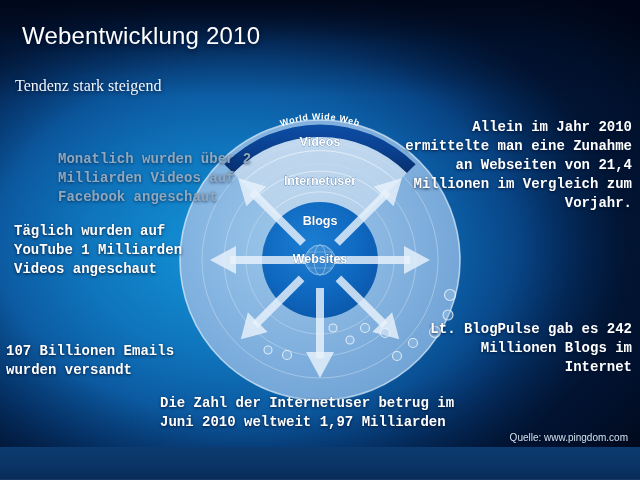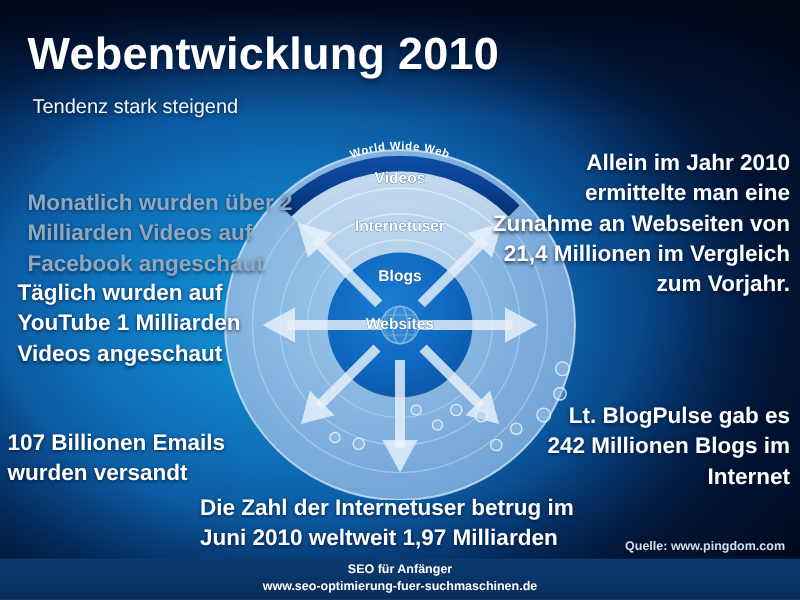--- a/index.html
+++ b/index.html
@@ -14,35 +14,36 @@
   #vignette{
     position:absolute;inset:0;pointer-events:none;
     background:
       radial-gradient(ellipse 78% 72% at 40% 50%, rgba(0,0,0,0) 52%, rgba(0,10,32,.55) 84%, rgba(0,6,22,.9) 100%),
       linear-gradient(180deg, rgba(0,4,18,.92) 0%, rgba(0,8,28,.35) 9%, rgba(0,0,0,0) 20%);
   }
 
   
   #title{
     position:absolute;left:22px;top:22px;
-    font-size:36px;font-weight:bold;color:#ffffff;letter-spacing:.2px;
+    font-size:24px;font-weight:normal;color:#ffffff;letter-spacing:.2px;
     text-shadow:0 2px 5px rgba(0,12,40,.75);
   }
   #subtitle{
-    position:absolute;left:26px;top:77px;
+    position:absolute;left:15px;top:77px;
     font-size:16px;font-weight:normal;color:#f2f7fb;
     text-shadow:0 1px 4px rgba(0,12,40,.7);
+    font-family:Liberation Serif, serif;
   }
 
   
   .fact{
-    position:absolute;font-size:18px;font-weight:bold;line-height:1.35;
-    color:#ffffff;text-shadow:0 1px 3px rgba(0,16,48,.85);
-  }
-  .fact.dim{color:#8fa8be;text-shadow:0 1px 3px rgba(0,16,48,.6);}
+    position:absolute;font-size:14px;font-weight:bold;line-height:1.35;
+    color:#ffffff;text-shadow:0 1px 3px rgba(0,16,48,.85);font-family:Liberation Mono, monospace;
+  }
+  .fact.dim{color:#8fa8be;text-shadow:0 1px 3px rgba(0,16,48,.6);margin-left:36px;}
   .ta-l{text-align:left;} .ta-r{text-align:right;} .ta-c{text-align:left;}
 
   #fact-facebook{left:22px;top:150px;width:215px;}
   #fact-youtube {left:14px;top:222px;width:190px;}
   #fact-emails  {left:6px;top:342px;width:200px;}
   #fact-websites-increase{right:8px;top:118px;width:240px;}
   #fact-total-websites   {right:8px;top:224px;width:215px;}
   #fact-blogs            {right:8px;top:320px;width:205px;}
   #fact-internetuser     {left:160px;top:394px;width:320px;}
 
@@ -55,21 +56,21 @@
     position:absolute;left:0;right:0;bottom:0;height:33px;
     background:linear-gradient(180deg,#0b3b70 0%,#0a3466 55%,#082c58 100%);
     box-shadow:0 -1px 0 rgba(255,255,255,.06) inset;
   }
   #footer-text{
     position:absolute;left:0;right:0;bottom:4px;text-align:center;
     font-size:10px;font-weight:bold;color:#ffffff;line-height:1.35;
   }
   #source{
     position:absolute;right:12px;bottom:37px;
-    font-size:10px;color:#cfe0ee;font-weight:bold;
+    font-size:10px;color:#cfe0ee;font-weight:normal;
     text-shadow:0 1px 2px rgba(0,10,35,.8);
   }
 </style>
 </head>
 <body>
 
 <div id="stage">
 
   <div id="circle-wrap">
     <svg width="320" height="300" viewBox="0 0 320 300" xmlns="http://www.w3.org/2000/svg">
@@ -198,18 +199,14 @@
   <div class="fact ta-r" id="fact-websites-increase">Allein im Jahr 2010 ermittelte man eine Zunahme an Webseiten von 21,4 Millionen im Vergleich zum Vorjahr.</div>
 
 
   <div class="fact ta-r" id="fact-blogs">Lt. BlogPulse gab es 242 Millionen Blogs im Internet</div>
 
   <div class="fact ta-c" id="fact-internetuser">Die Zahl der Internetuser betrug im Juni 2010 weltweit 1,97 Milliarden</div>
 
   <div id="source">Quelle: www.pingdom.com</div>
 
   <div id="footer-band"></div>
-  <div id="footer-text">
-    <div>SEO für Anfänger</div>
-    <div>www.seo-optimierung-fuer-suchmaschinen.de</div>
-  </div>
 
 </div>
 
 </body></html>

